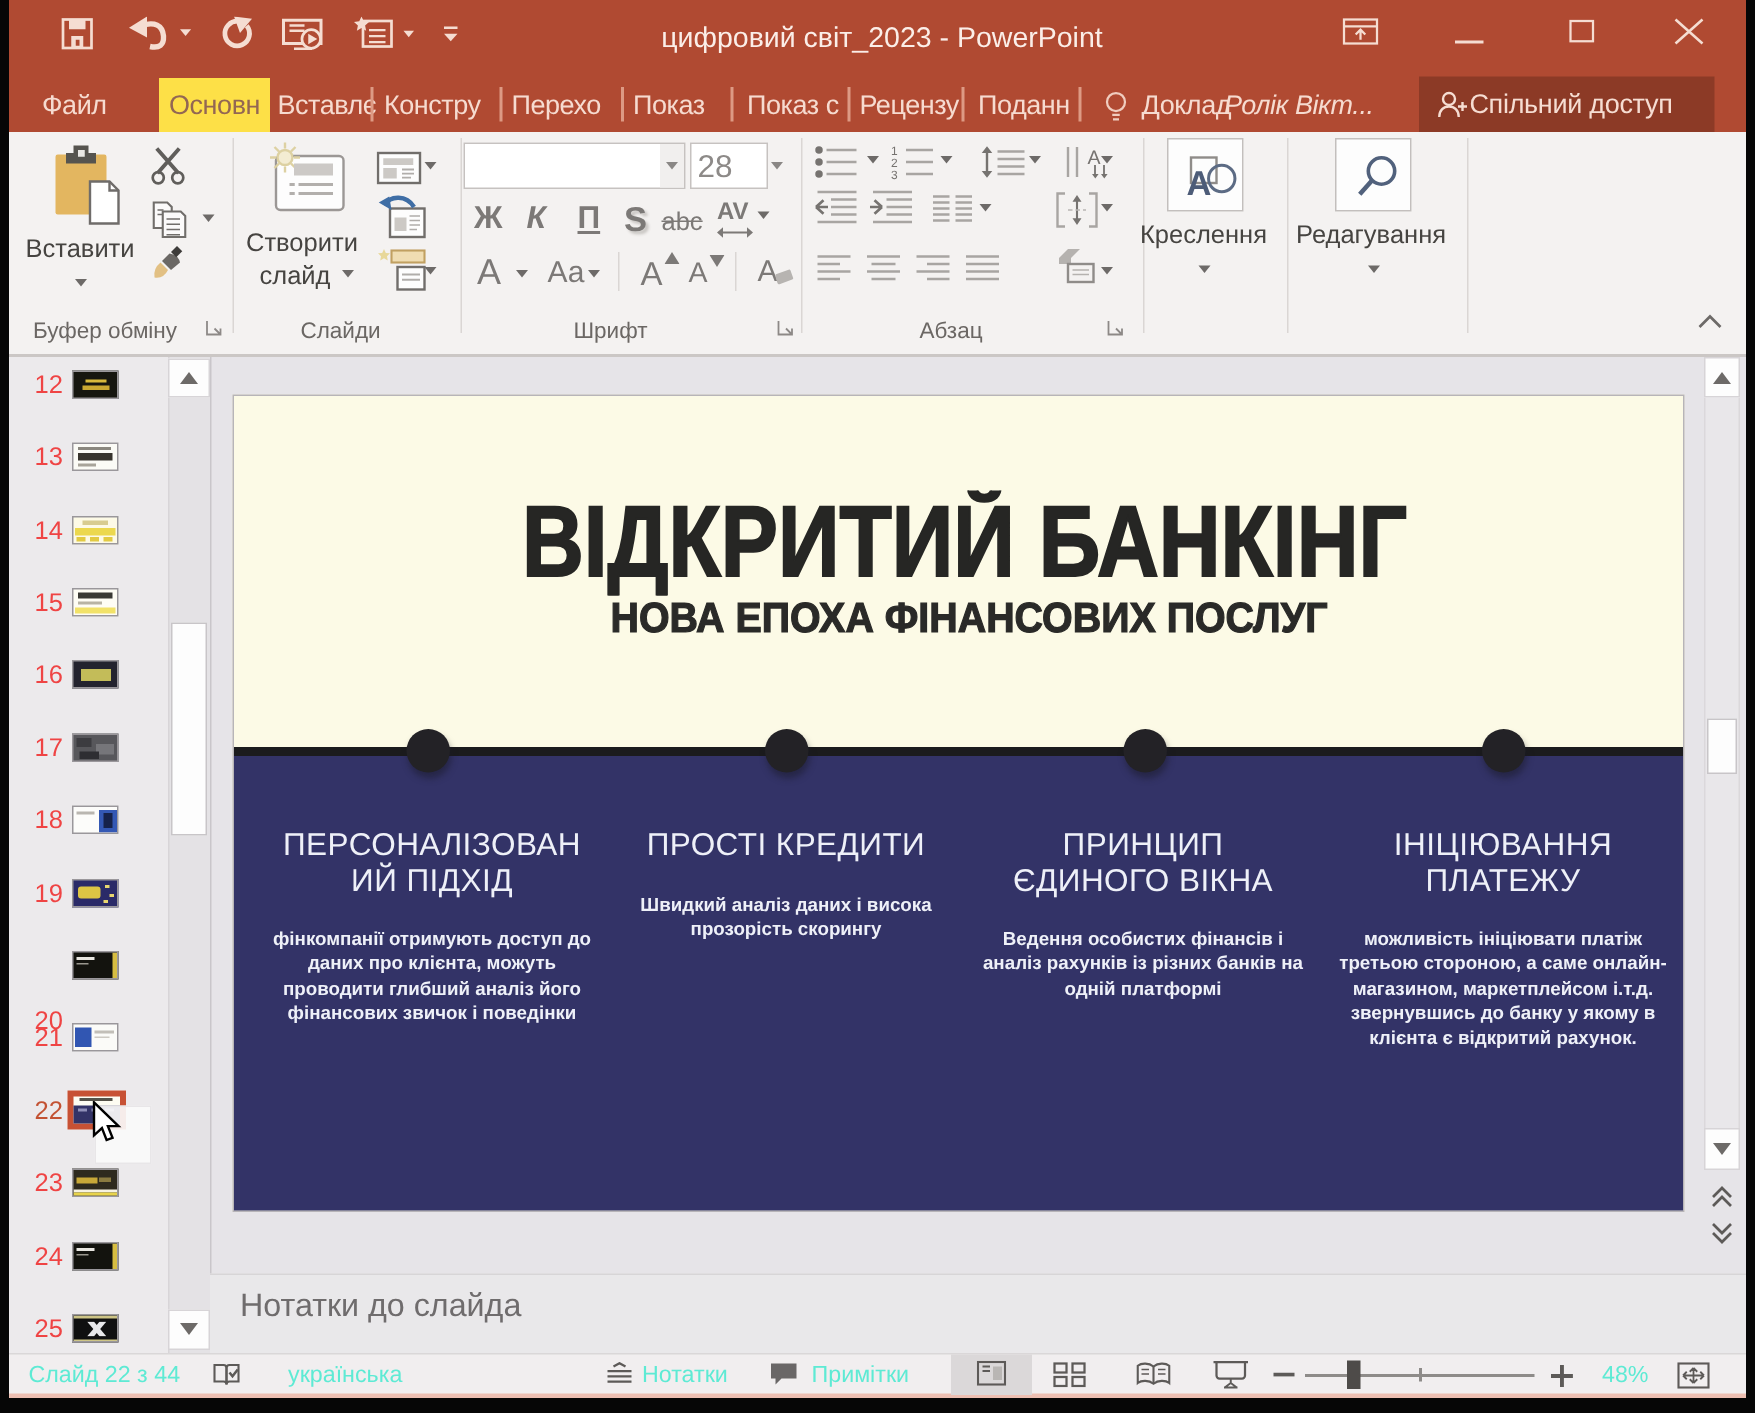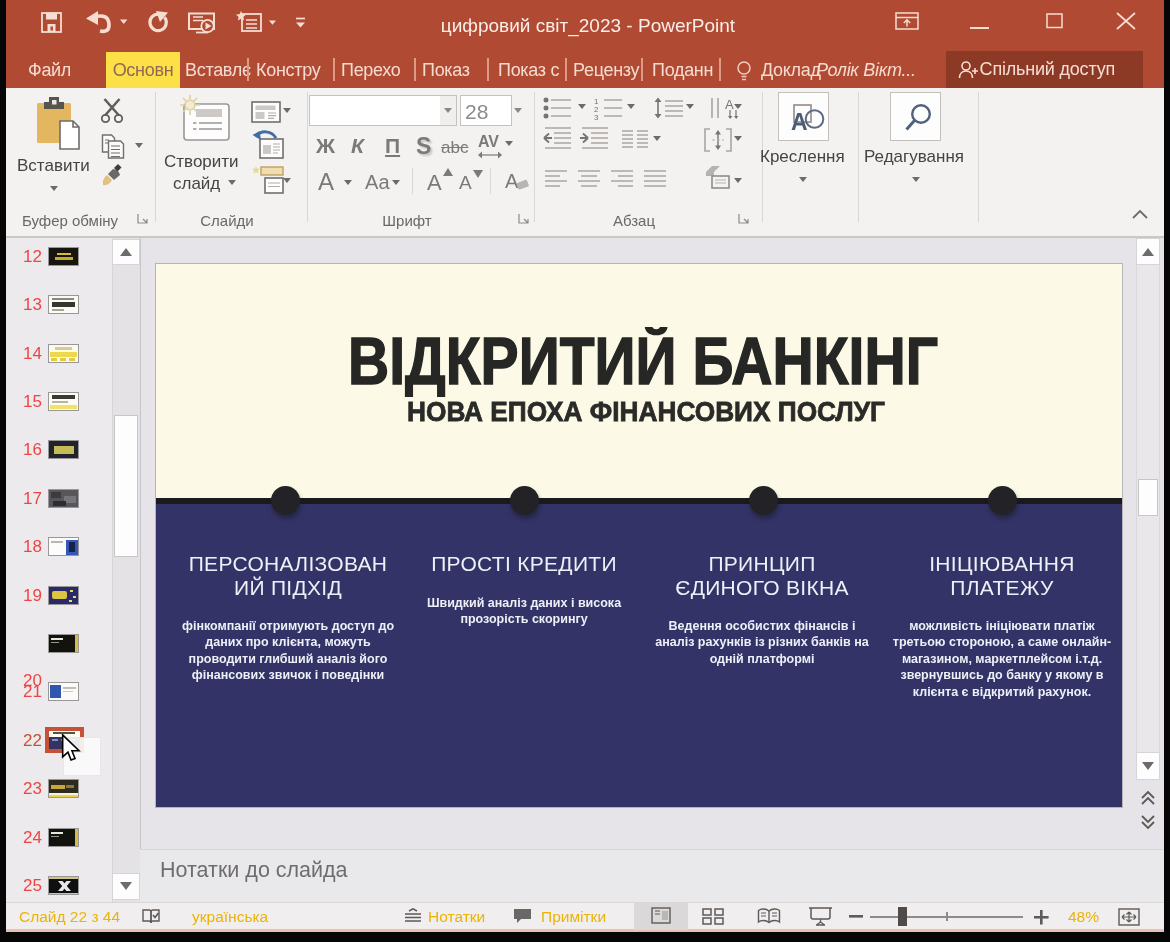--- a/index.html
+++ b/index.html
@@ -26,21 +26,21 @@
   .caret{position:absolute;width:0;height:0;border-left:4px solid transparent;border-right:4px solid transparent;border-top:5px solid #6d6a68;}
   .glyph{position:absolute;color:#7c7977;font-size:19px;font-weight:bold;}
   
   #panel{left:6px;top:238px;width:134px;height:664px;background:#eceaec;}
   #editor{left:140px;top:238px;width:1024px;height:664px;background:#e6e4e8;border-left:1px solid #c9c6ca;}
   #notes{left:140px;top:849px;width:1024px;height:53px;background:#e9e8ea;border-top:1px solid #d7d5d7;}
   #statusbar{left:6px;top:902px;width:1158px;height:28px;background:#f1eeef;border-top:1px solid #dad7d8;}
   #winborder{left:6px;top:929px;width:1158px;height:3px;background:#edbfb2;}
   .snum{position:absolute;left:6px;width:36px;text-align:right;color:#ef4444;font-size:17px;}
   .thumb{position:absolute;left:48px;width:31px;height:19px;border:1px solid #9a979b;background:#fff;overflow:hidden;}
-  .stxt{position:absolute;color:#eab308;font-size:15.5px;line-height:28px;height:28px;white-space:nowrap;}
+  .stxt{position:absolute;color:#5eead4;font-size:15.5px;line-height:28px;height:28px;white-space:nowrap;}
   
   .sbtn{position:absolute;background:#fdfdfd;border:1px solid #d7d4d7;}
   
   #slide{left:155px;top:263px;width:968px;height:545px;background:#fcfae6;border:1px solid #b7b4b8;}
   #navy{position:absolute;left:0;top:240px;width:966px;height:303px;background:#333367;}
   #tline{position:absolute;left:0;top:234px;width:966px;height:6.5px;background:#1b1b1d;}
   .dot{position:absolute;top:222px;width:29px;height:29px;border-radius:50%;background:#232226;box-shadow:1px 4px 4px rgba(25,25,40,.5);}
   .colh{position:absolute;color:#eef0f8;font-size:21px;line-height:23.5px;text-align:center;letter-spacing:.3px;}
   .colb{position:absolute;color:#eef0f8;font-size:12.5px;line-height:16.4px;text-align:center;font-weight:bold;}
 </style>

